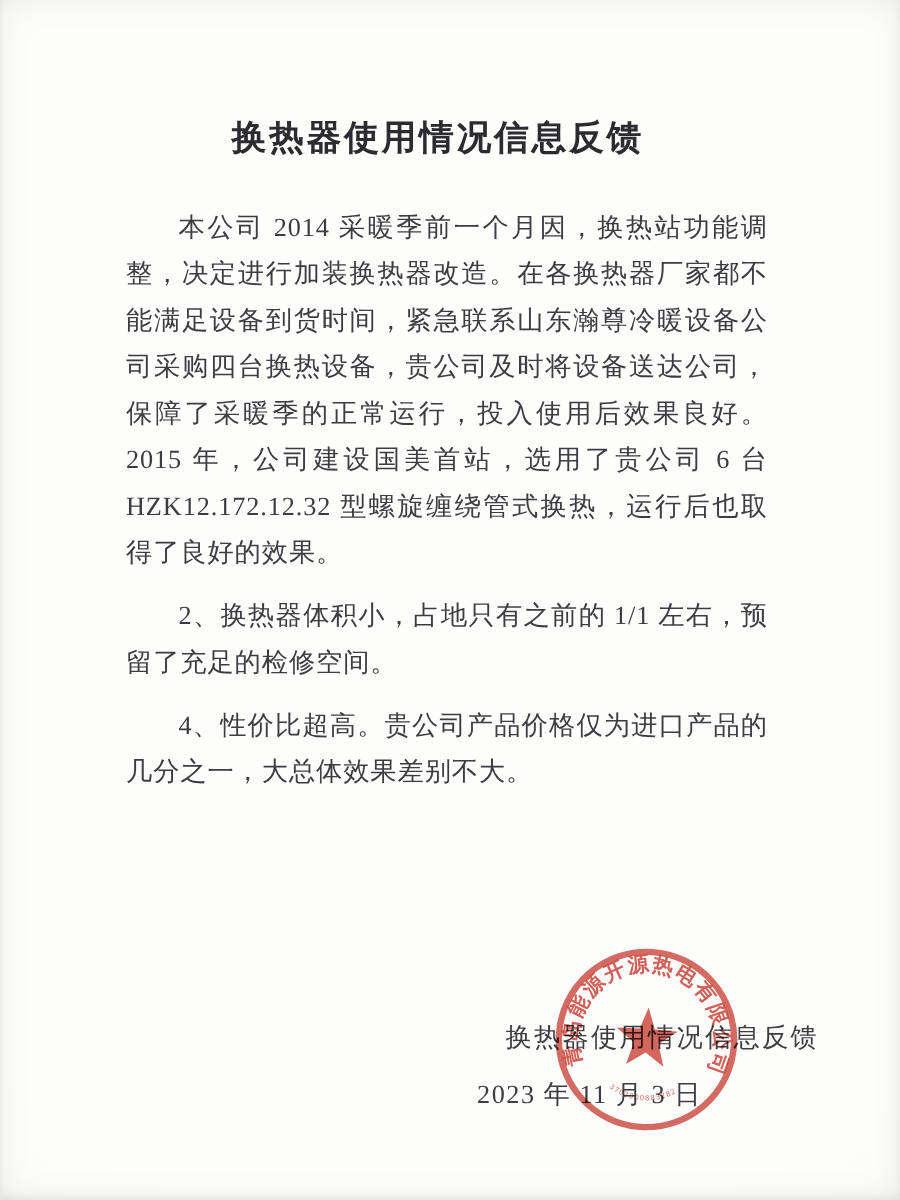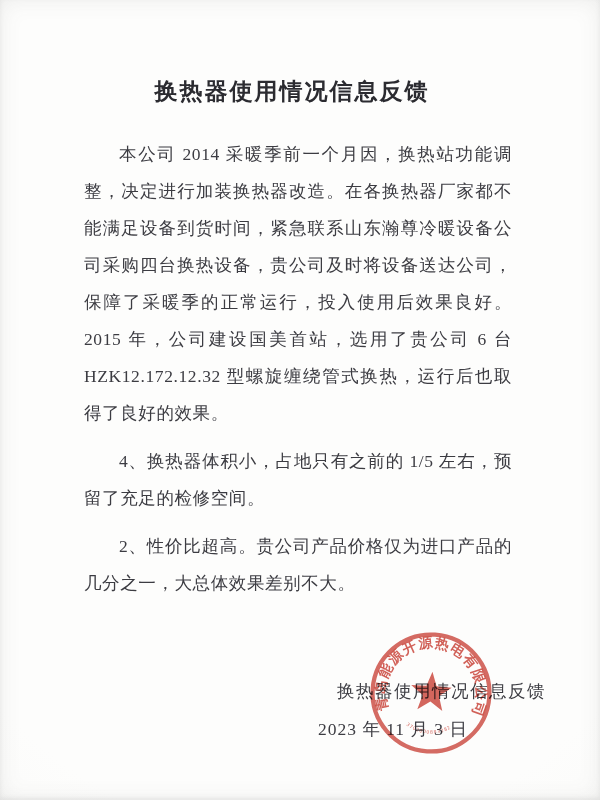--- a/index.html
+++ b/index.html
@@ -31,21 +31,21 @@
   }
   .doc-body {
     position: absolute;
     top: 136px;
     left: 84px;
     width: 428px;
     color: #3c3c42;
   }
   .doc-body p {
     font-size: 17.5px;
-    line-height: 37px;
+    line-height: 31px;
     letter-spacing: 0.6px;
     text-align: justify;
     text-indent: 2em;
     margin-bottom: 11px;
     text-justify: inter-ideograph;
   }
   .signature {
     position: absolute;
     top: 679px;
     left: 337px;
@@ -92,23 +92,23 @@
 
 <div class="page">
 
   <h1 class="doc-title">换热器使用情况信息反馈</h1>
 
   <div class="doc-body">
 
       <p>本公司 2014 采暖季前一个月因，换热站功能调整，决定进行加装换热器改造。在各换热器厂家都不能满足设备到货时间，紧急联系山东瀚尊冷暖设备公司采购四台换热设备，贵公司及时将设备送达公司，保障了采暖季的正常运行，投入使用后效果良好。2015 年，公司建设国美首站，选用了贵公司 6 台 HZK12.172.12.32 型螺旋缠绕管式换热，运行后也取得了良好的效果。</p>
 
 
-      <p>4、换热器体积小，占地只有之前的 1/5 左右，预留了充足的检修空间。</p>
+      <p>2、换热器体积小，占地只有之前的 1/1 左右，预留了充足的检修空间。</p>
 
-      <p>2、性价比超高。贵公司产品价格仅为进口产品的几分之一，大总体效果差别不大。</p>
+      <p>4、性价比超高。贵公司产品价格仅为进口产品的几分之一，大总体效果差别不大。</p>
 
     </div>
 
   <div class="signature">换热器使用情况信息反馈</div>
 
   <div class="sign-date">2023 年 11 月 3 日</div>
 
   <div class="stamp">
     <svg viewBox="0 0 124 124">
       <defs>

